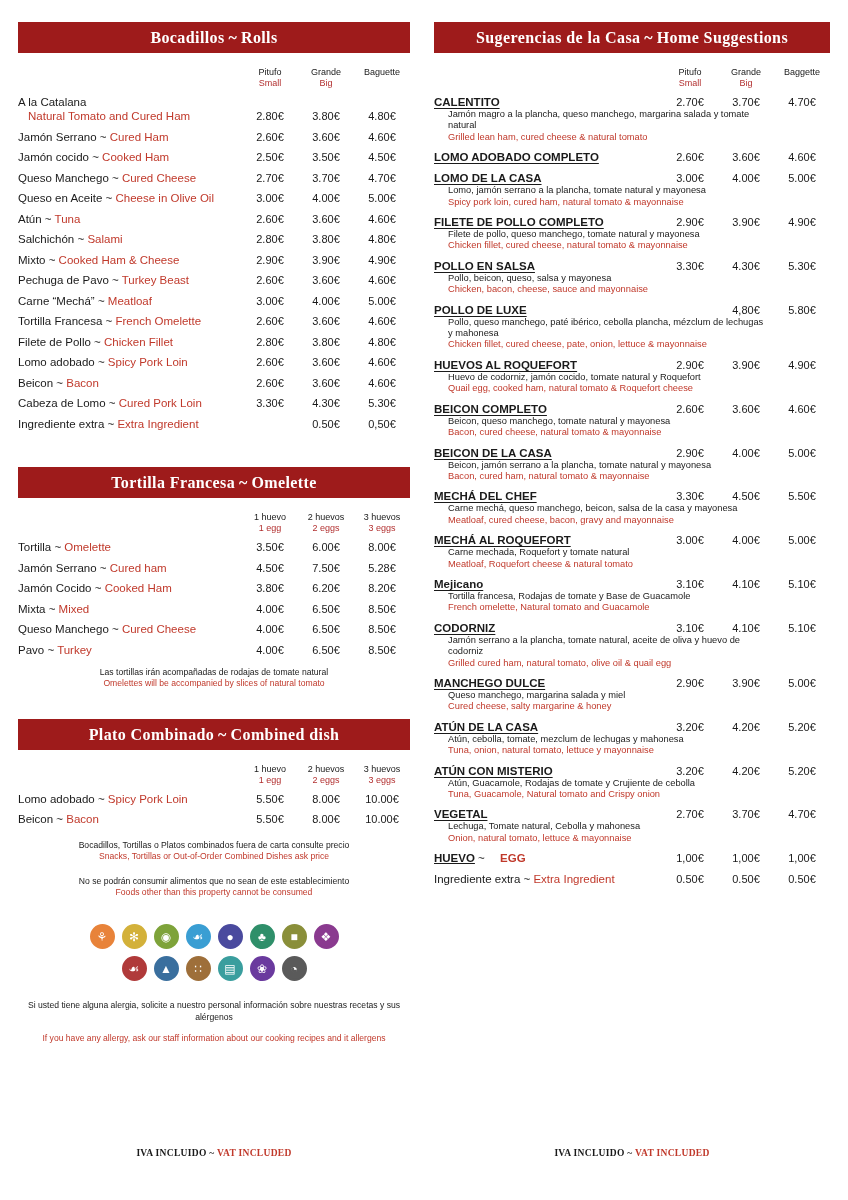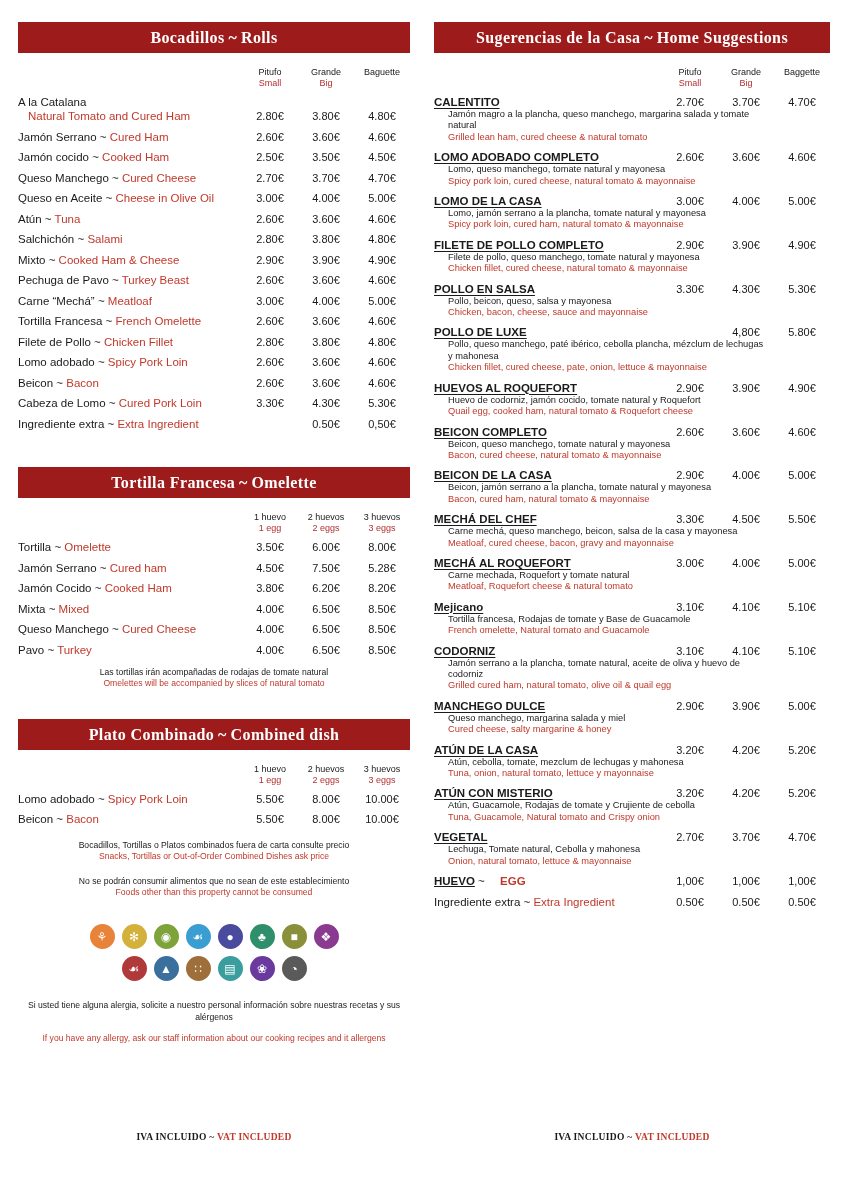--- a/index.html
+++ b/index.html
@@ -69,21 +69,21 @@
     box-sizing:border-box;
   }
   .ic span{line-height:1;}
 
   .allergy-note{margin-top:18px;text-align:center;font-size:8.6px;line-height:12px;}
   .allergy-note .a-es{color:#1a1a1a;display:block;}
   .allergy-note .a-en{color:#c0392b;display:block;margin-top:9px;}
 
   
   .footer{
-    position:absolute;bottom:58px;text-align:center;
+    position:absolute;bottom:42px;text-align:center;
     font-family:"Liberation Serif", serif;
     font-size:9.5px;font-weight:bold;letter-spacing:.3px;
   }
   .footer .f-es{color:#1a1a1a;}
   .footer .f-en{color:#c0392b;}
   .footer-left{left:18px;width:392px;}
   .footer-right{right:18px;width:396px;}
 
   .spacer-lg{height:30px;}
 </style>
@@ -425,24 +425,20 @@
               <span class="d-en">Grilled lean ham, cured cheese &amp; natural tomato</span>
             </div>
           </div>
           <div class="sug">
             <div class="top">
               <div class="title">LOMO ADOBADO COMPLETO</div>
               <div class="pr">2.60€</div>
               <div class="pr">3.60€</div>
               <div class="pr">4.60€</div>
             </div>
-            <div class="desc">
-              <span class="d-es">Lomo, queso manchego, tomate natural y mayonesa</span>
-              <span class="d-en">Spicy pork loin, cured cheese, natural tomato &amp; mayonnaise</span>
-            </div>
           </div>
           <div class="sug">
             <div class="top">
               <div class="title">LOMO DE LA CASA</div>
               <div class="pr">3.00€</div>
               <div class="pr">4.00€</div>
               <div class="pr">5.00€</div>
             </div>
             <div class="desc">
               <span class="d-es">Lomo, jamón serrano a la plancha, tomate natural y mayonesa</span>

